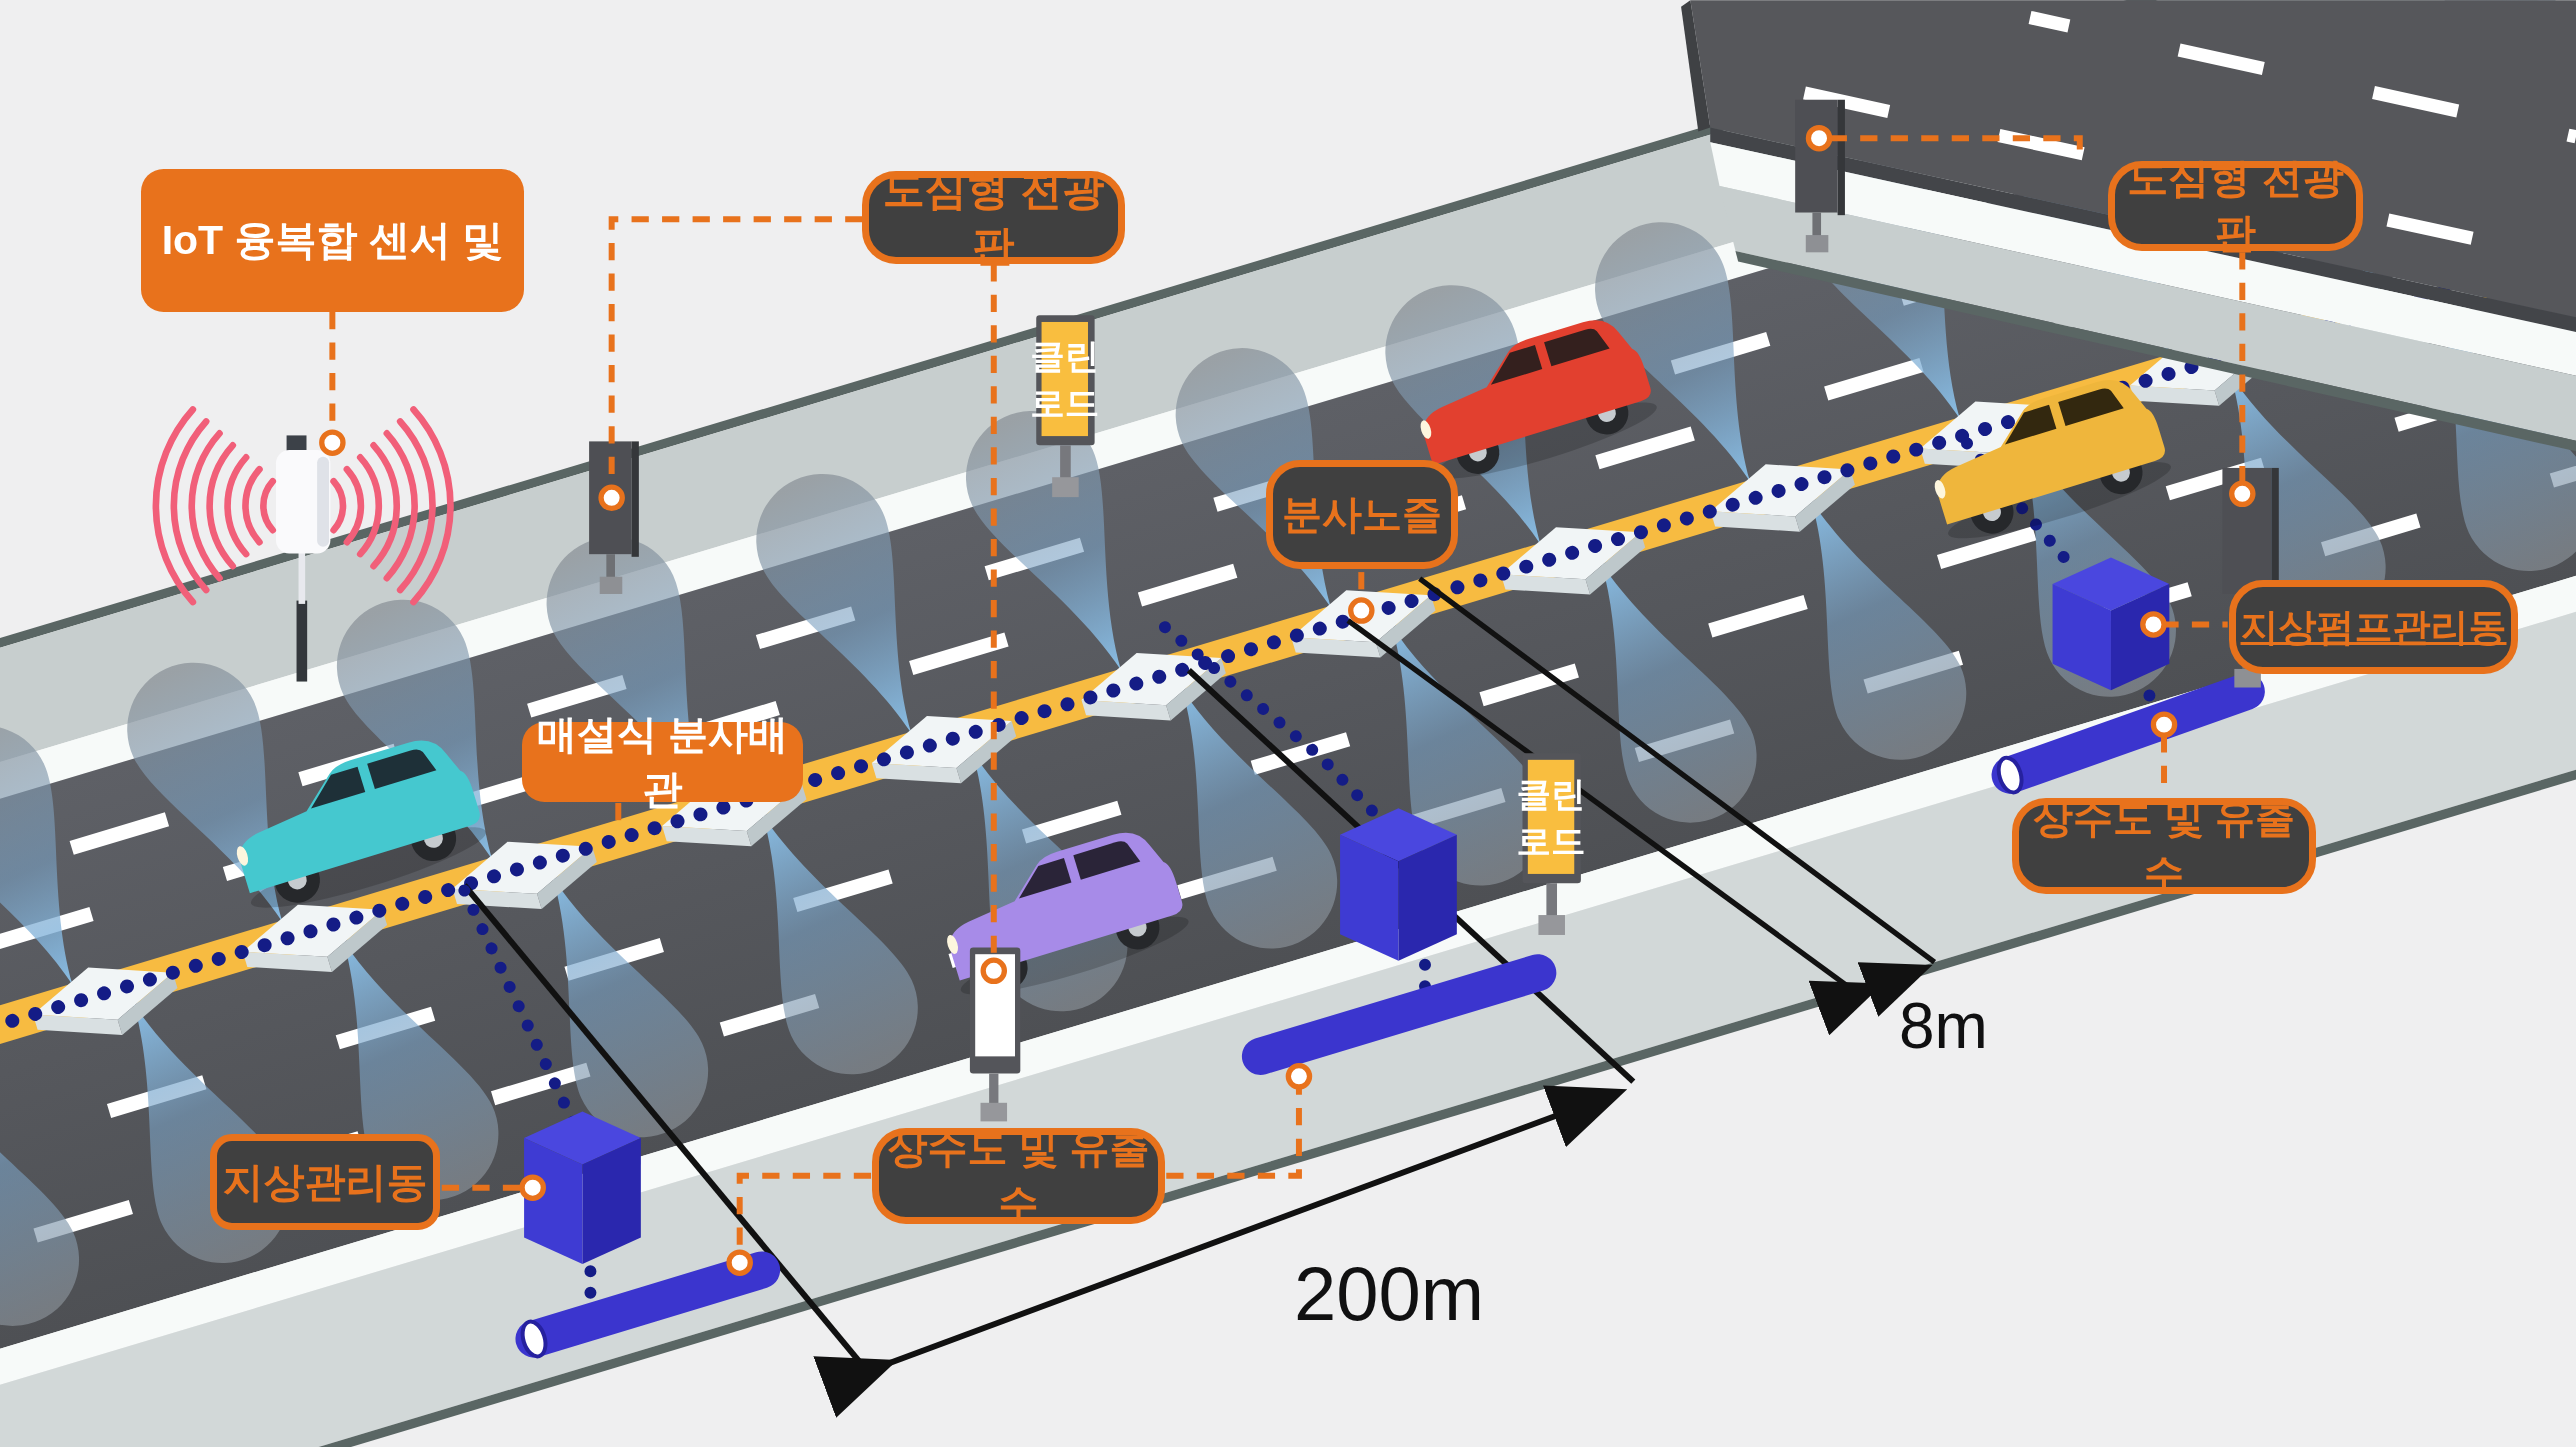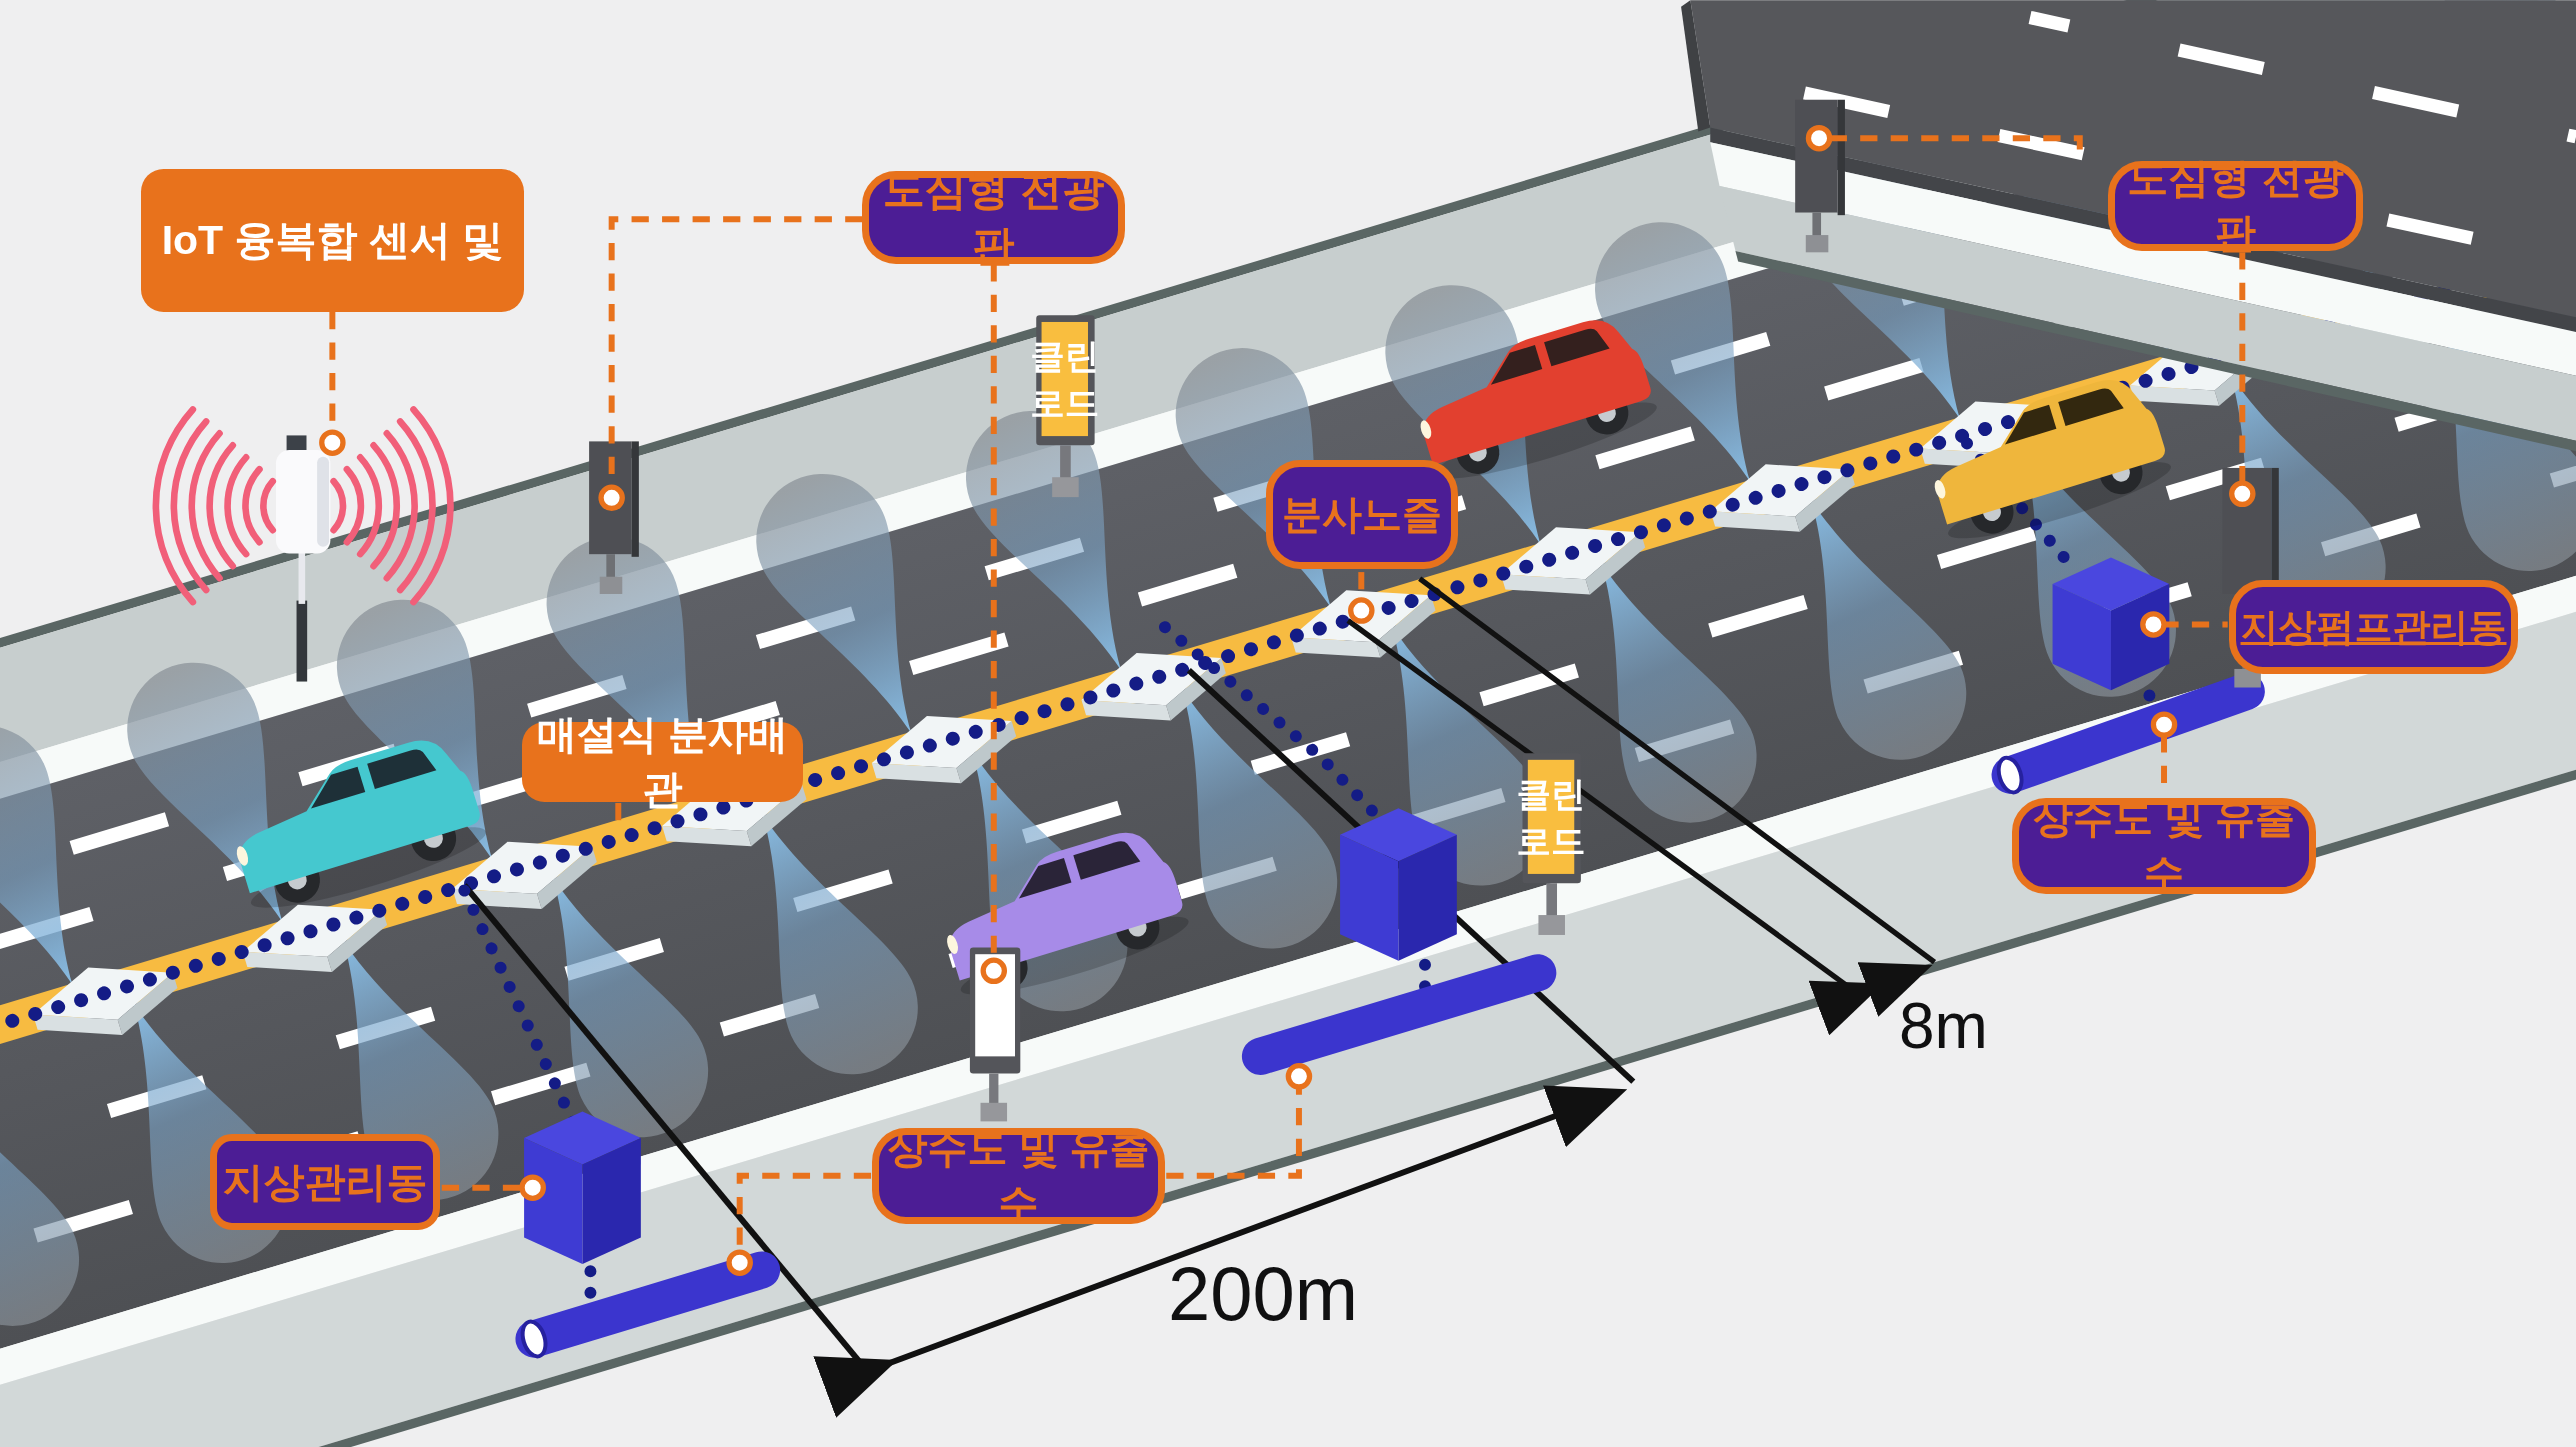--- a/index.html
+++ b/index.html
@@ -1,21 +1,21 @@
 <!DOCTYPE html>
 <html style="font-size:10.6px"><head>
 <meta charset="utf-8">
 <style>
   html,body{margin:0;padding:0;background:#EFEFF0;}
   #stage{position:relative;width:2576px;height:1448px;overflow:hidden;
          font-family:"Liberation Sans","DejaVu Sans",sans-serif;background:#EFEFF0;}
   #scene{position:absolute;left:0;top:0;}
   .lbl{position:absolute;display:flex;align-items:center;justify-content:center;
        text-align:center;font-weight:700;box-sizing:border-box;z-index:5;}
-  .lbl-outline{background:#4c1d95;border:7.3px solid #E8721C;color:#E8721C;border-radius:34px;}
+  .lbl-outline{background:#404040;border:7.3px solid #E8721C;color:#E8721C;border-radius:34px;}
   .lbl-solid{background:#E8721C;color:#FFFFFF;border-radius:22.6px;}
   .measure{position:absolute;color:#101011;font-weight:400;z-index:5;margin-top:8px;}
 </style>
 </head>
 <body>
 
 <div id="stage">
 
 <svg id="scene" width="2576" height="1448" viewBox="0 0 3883 2182">
   <defs>
@@ -307,16 +307,16 @@
 <div class="lbl lbl-outline" style="left:2229px;top:580px;width:289px;height:94px;font-size:38px;text-decoration:underline;">지상펌프관리동</div>
 
 <div class="lbl lbl-outline" style="left:2012px;top:798px;width:304px;height:96px;font-size:40px;">상수도 및 유출수</div>
 
 <div class="lbl lbl-outline" style="left:210px;top:1134px;width:230px;height:96px;font-size:41px;border-radius:22px;">지상관리동</div>
 
 <div class="lbl lbl-outline" style="left:872px;top:1128px;width:293px;height:96px;font-size:40px;">상수도 및 유출수</div>
 
 <div class="measure" style="left:1899px;top:981px;font-size:64px;">8m</div>
 
-<div class="measure" style="left:1168px;top:1242px;font-size:76px;">200m</div>
+<div class="measure" style="left:1294px;top:1242px;font-size:76px;">200m</div>
 
 </div>
 
 
 </body></html>

